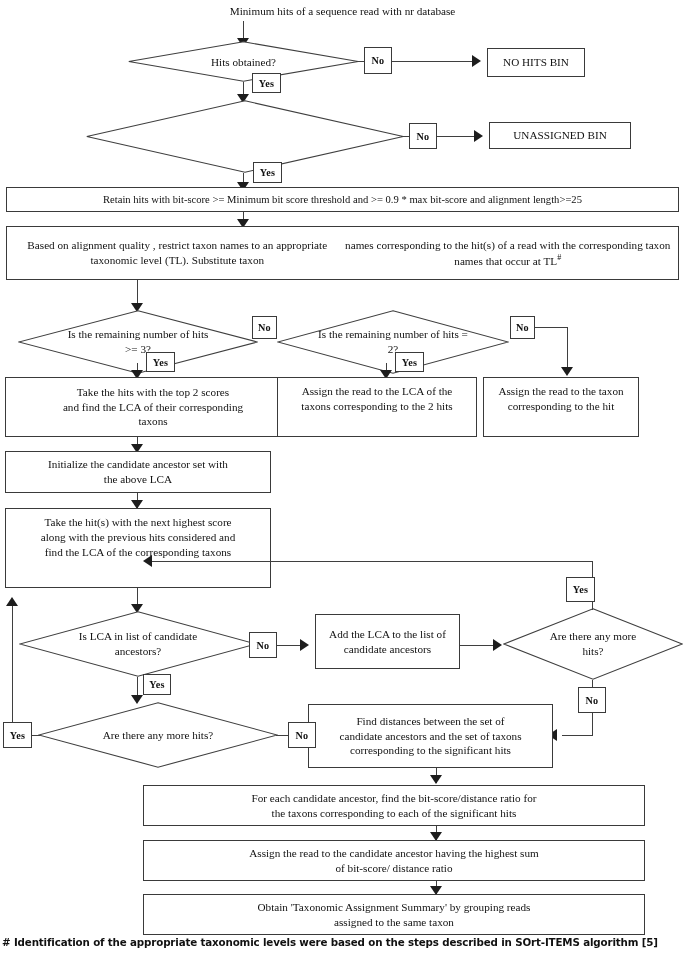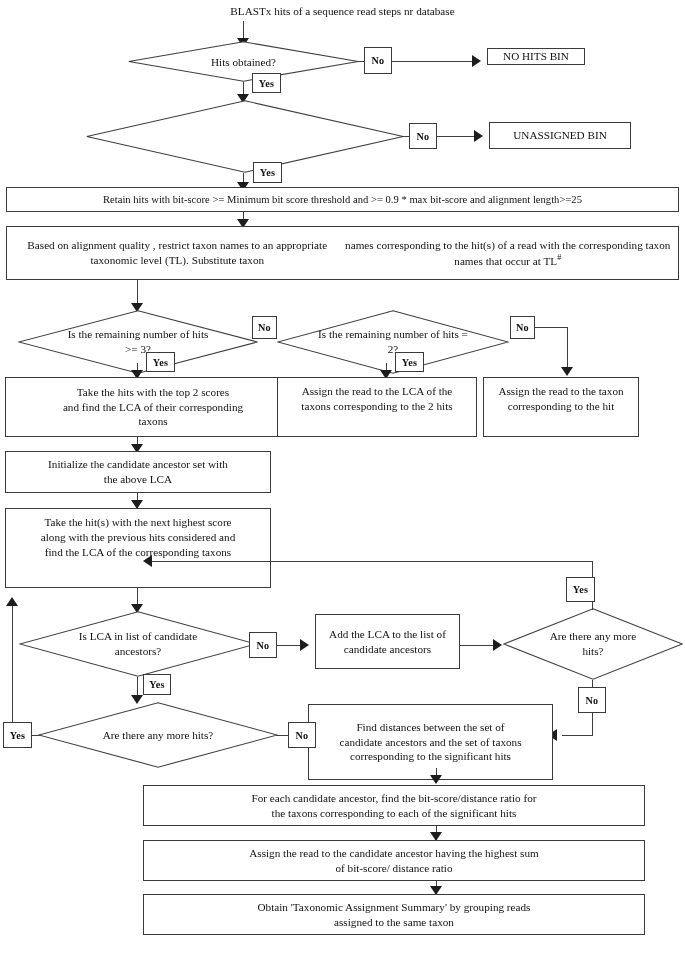--- a/index.html
+++ b/index.html
@@ -90,37 +90,37 @@
     color:#111111;
     white-space:nowrap;
     letter-spacing:-0.15px;
   }
 </style>
 </head>
 <body>
 
 <div id="page">
 
-  <div class="cap" style="left:120px;top:4px;width:445px;">BLASTx hits of a sequence read steps nr database</div>
+  <div class="cap" style="left:120px;top:4px;width:445px;">Minimum hits of a sequence read with nr database</div>
 
   <div class="ln lnv" style="left:243px;top:21px;height:20px;"></div>
   <div class="arr arr-d" style="left:237px;top:38px;"></div>
 
   <div class="dia" style="left:128px;top:41px;width:231px;height:41px;">
     <svg width="231" height="41" viewBox="0 0 231 41">
         <polygon points="115.5,0.8 230.2,20.5 115.5,40.2 0.8,20.5" fill="#ffffff" stroke="#3f3f3f" stroke-width="1.1"></polygon>
       </svg>
     <div class="dlabel">Hits obtained?</div>
   </div>
 
   <div class="ln lnh" style="left:356px;top:61px;width:16px;"></div>
   <div class="tag" style="left:364px;top:47px;width:28px;height:27px;">No</div>
   <div class="ln lnh" style="left:392px;top:61px;width:85px;"></div>
   <div class="arr arr-r" style="left:472px;top:55px;"></div>
-  <div class="box thick" style="left:487px;top:48px;width:98px;height:17px;font-variant:normal;">
+  <div class="box thick" style="left:487px;top:48px;width:98px;height:29px;font-variant:normal;">
       <span class="txt">NO HITS BIN</span>
     </div>
 
   <div class="ln lnv" style="left:243px;top:82px;height:20px;"></div>
   <div class="tag" style="left:252px;top:73px;width:29px;height:20px;">Yes</div>
   <div class="arr arr-d" style="left:237px;top:94px;"></div>
 
   <div class="dia" style="left:86px;top:100px;width:318px;height:73px;">
     <svg width="318" height="73" viewBox="0 0 318 73">
         <polygon points="159,0.8 317.2,36.5 159,72.2 0.8,36.5" fill="#ffffff" stroke="#3f3f3f" stroke-width="1.1"></polygon>
@@ -274,21 +274,21 @@
   <div class="tag" style="left:3px;top:722px;width:29px;height:26px;">Yes</div>
   <div class="ln lnh" style="left:12px;top:735px;width:5px;"></div>
   <div class="ln lnv" style="left:12px;top:606px;height:129px;"></div>
   <div class="arr arr-u" style="left:6px;top:597px;"></div>
 
   <div class="ln lnh" style="left:276px;top:735px;width:15px;"></div>
   <div class="tag" style="left:288px;top:722px;width:28px;height:26px;">No</div>
   <div class="ln lnh" style="left:316px;top:735px;width:14px;"></div>
   <div class="arr arr-r" style="left:325px;top:729px;"></div>
 
-  <div class="box thick" style="left:308px;top:704px;width:245px;height:76px;">
+  <div class="box thick" style="left:308px;top:704px;width:245px;height:64px;">
       <span class="txt" style="white-space:pre-line;">Find distances between the set of
 candidate ancestors and the set of taxons
 corresponding to the significant hits</span>
     </div>
 
   <div class="ln lnv" style="left:436px;top:768px;height:15px;"></div>
   <div class="arr arr-d" style="left:430px;top:775px;"></div>
 
   <div class="box thick" style="left:143px;top:785px;width:502px;height:41px;">
       <span class="txt" style="white-space:pre-line;">For each candidate ancestor, find the bit-score/distance ratio for
@@ -304,14 +304,15 @@
     </div>
 
   <div class="ln lnv" style="left:436px;top:881px;height:13px;"></div>
   <div class="arr arr-d" style="left:430px;top:886px;"></div>
 
   <div class="box thick" style="left:143px;top:894px;width:502px;height:41px;">
       <span class="txt" style="white-space:pre-line;">Obtain 'Taxonomic Assignment Summary' by grouping reads
 assigned to the same taxon</span>
     </div>
 
+  <div id="footnote"># Identification of the appropriate taxonomic levels were based on the steps described in SOrt-ITEMS algorithm [5]</div>
 
 </div>
 
 </body></html>

